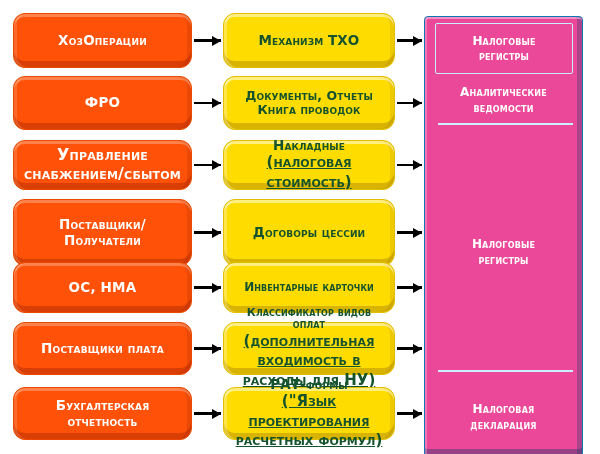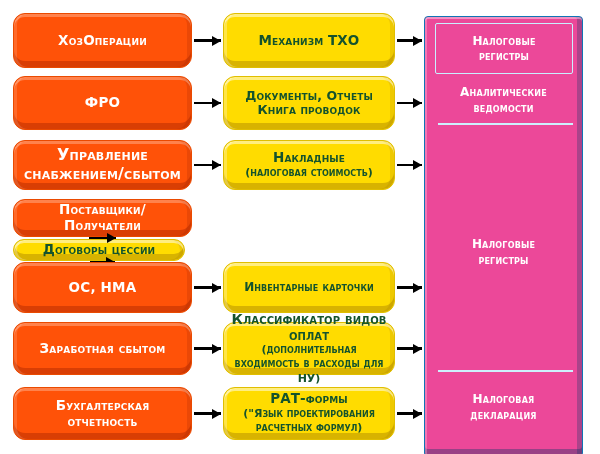--- a/index.html
+++ b/index.html
@@ -9,21 +9,21 @@
     background:#ffffff;
     font-family:"DejaVu Sans","Liberation Sans",sans-serif;
     font-weight:700;
     overflow:hidden;
   }
   
   .row{position:absolute;left:13px;display:flex;align-items:stretch;}
   .r1{top:13px;height:55px;}
   .r2{top:76px;height:54px;}
   .r3{top:140px;height:50px;}
-  .r4{top:199px;height:67px;flex-direction:column;}
+  .r4{top:199px;height:67px;}
   .r5{top:262px;height:51px;}
   .r6{top:322px;height:53px;}
   .r7{top:387px;height:53px;}
 
   .box{
     box-sizing:border-box;
     display:flex;flex-direction:column;
     justify-content:center;align-items:center;
     text-align:center;
     border-radius:12px;
@@ -58,24 +58,25 @@
     letter-spacing:.2px;
   }
   .r3 .src-label{font-size:16px;}
   .mid-title{
     font-size:13.5px;line-height:1.15;
     font-variant-caps:small-caps;
     letter-spacing:.1px;
   }
   .r2 .mid-title{font-size:12.5px;}
   .r5 .mid-title{font-size:12px;}
-  .r6 .mid-title{font-size:14px;}
+  .r6 .mid-title{font-size:11px;}
   .mid-sub{
-    font-size:11px;line-height:1.3;
-    font-variant-caps:small-caps;
+    font-size:15px;line-height:1.3;
+    font-variant-caps:small-caps;
+    text-decoration:underline;
   }
   .mid-title:empty,.mid-sub:empty{display:none;}
 
   
   .arrow{
     align-self:center;
     position:relative;
     height:2.5px;background:#000;
     flex:none;
     margin:0 2px;
@@ -122,21 +123,21 @@
     border-radius:2px;
     display:flex;align-items:center;justify-content:center;
     text-align:center;
     padding:2px 16px;
     font-size:12px;line-height:1.25;
     font-variant-caps:small-caps;
     letter-spacing:.2px;
   }
   .panel-analytic{top:62px;height:44px;padding:0 16px;}
   .panel-registers{top:212px;height:48px;padding:0 22px;}
-  .panel-declaration{top:366px;height:50px;padding:0 18px;}
+  .panel-declaration{top:376px;height:50px;padding:0 18px;}
   .panel-divider{
     position:absolute;left:13px;right:9px;height:1.5px;
     background:#cdeffd;
   }
   .pd1{top:106px;}
   .pd2{top:353px;}
 </style>
 </head>
 <body>
 
@@ -199,21 +200,21 @@
     <div class="arrow arrow-left"></div>
     <div class="box yellow">
       <div class="mid-title">Инвентарные карточки</div>
 
     </div>
     <div class="arrow arrow-mid"></div>
   </div>
 
   <div class="row r6">
     <div class="box orange">
-      <div class="src-label">Заработная сбытом</div>
+      <div class="src-label">Поставщики плата</div>
     </div>
     <div class="arrow arrow-left"></div>
     <div class="box yellow">
       <div class="mid-title">Классификатор видов оплат</div>
 
       <div class="mid-sub">(дополнительная входимость в расходы для НУ)</div>
     </div>
     <div class="arrow arrow-mid"></div>
   </div>
 

